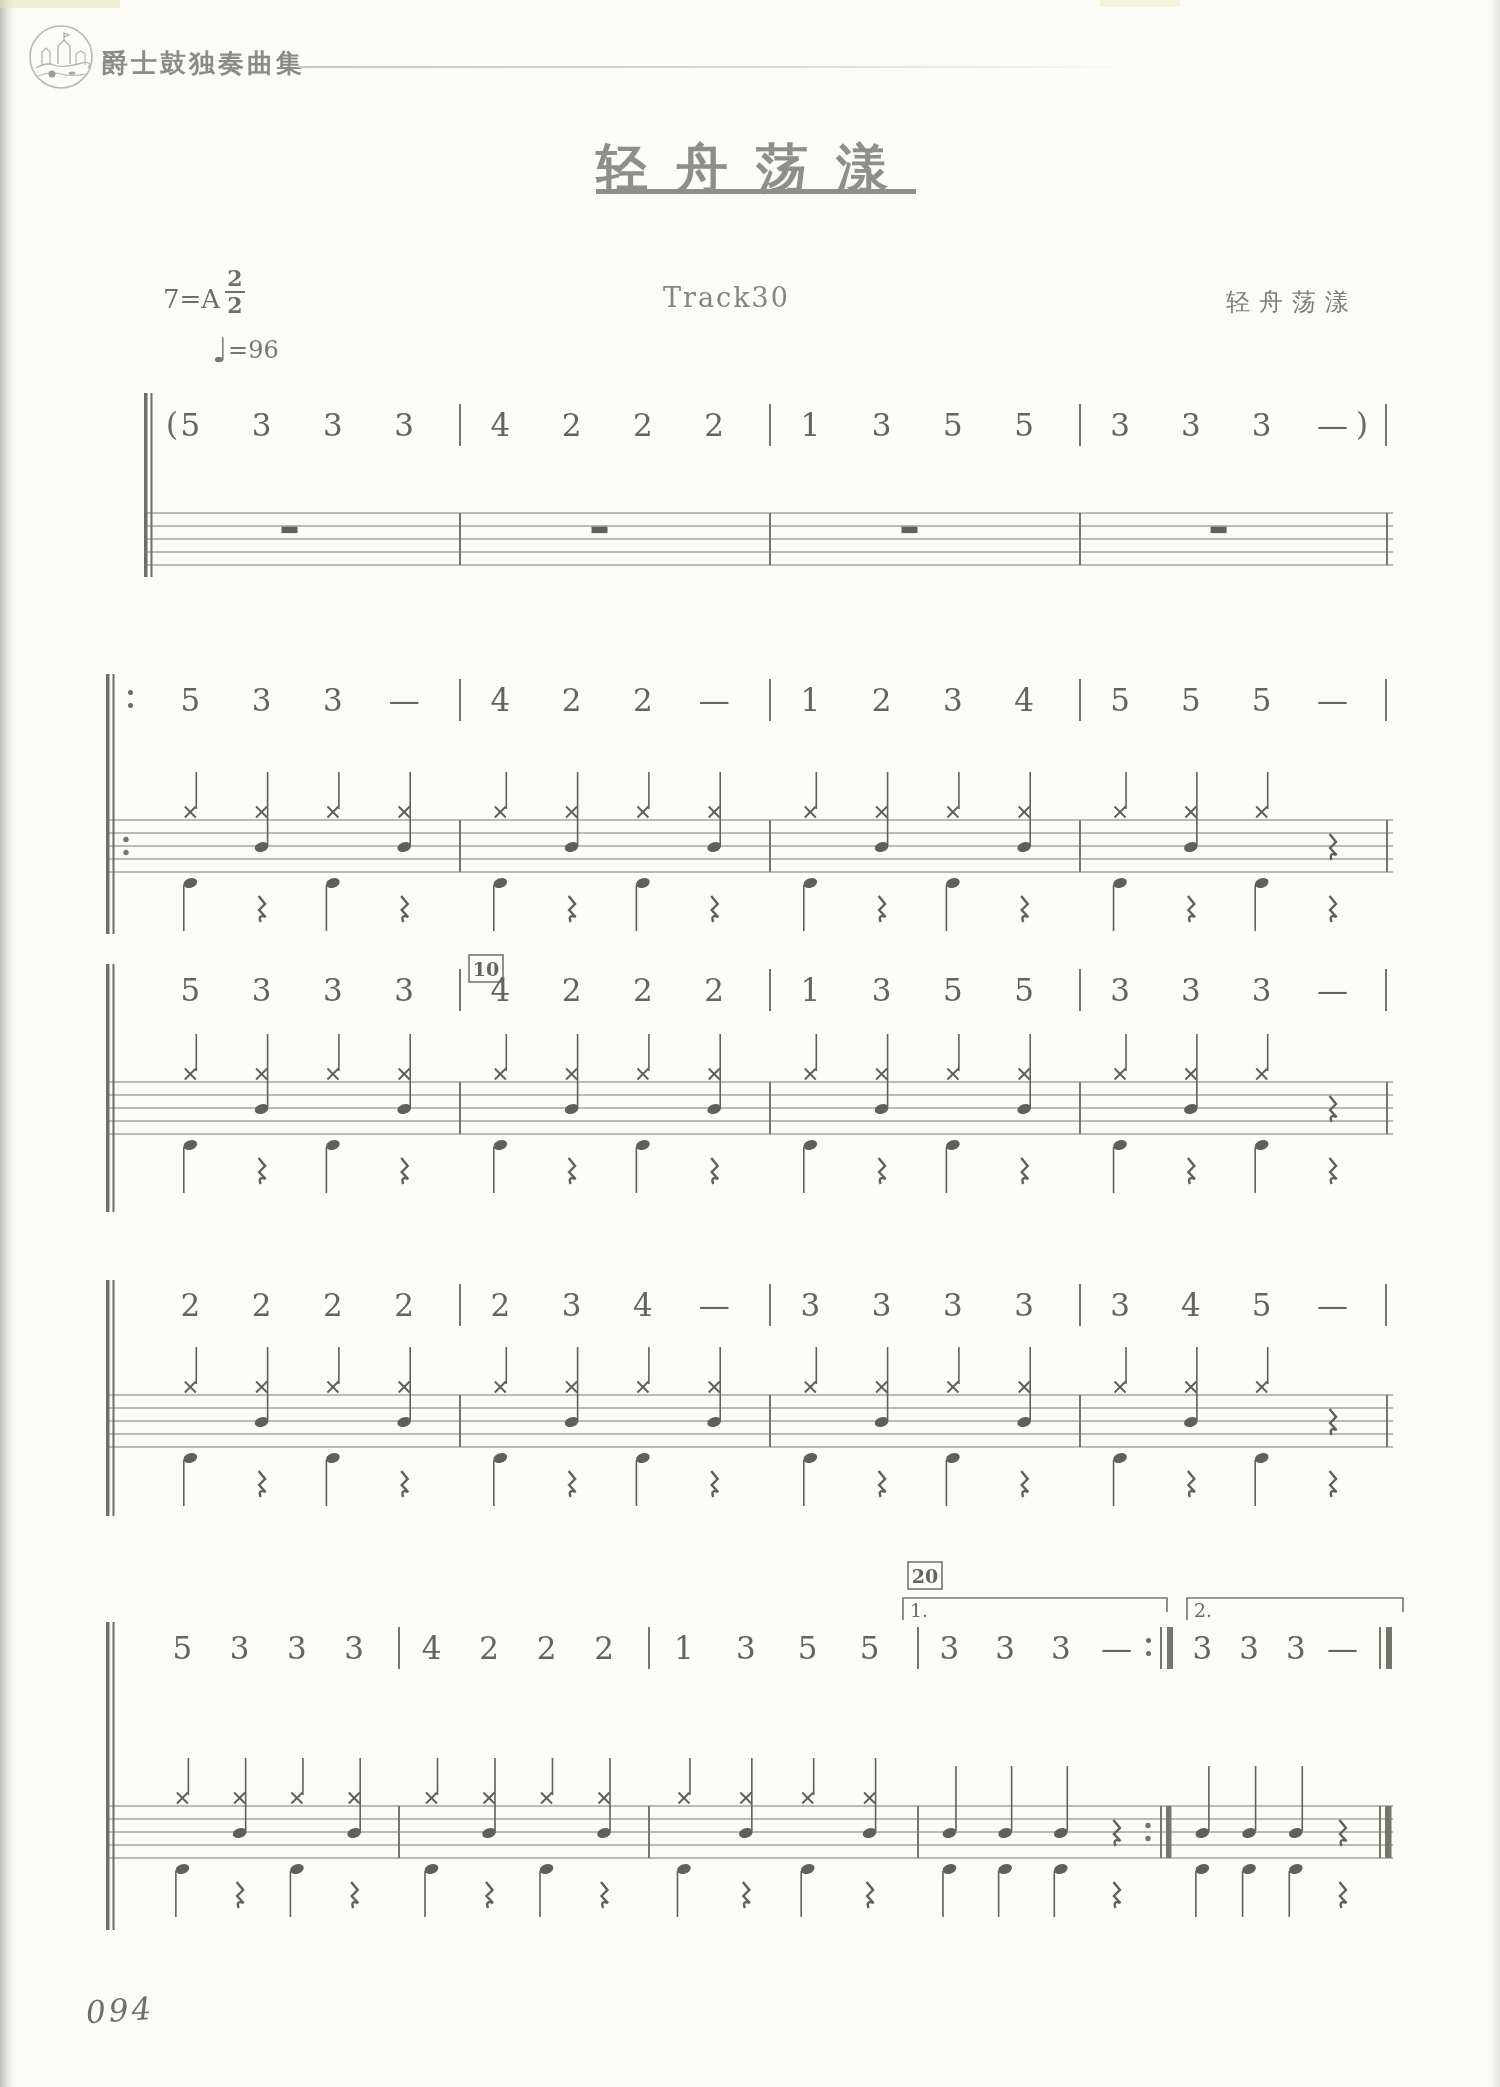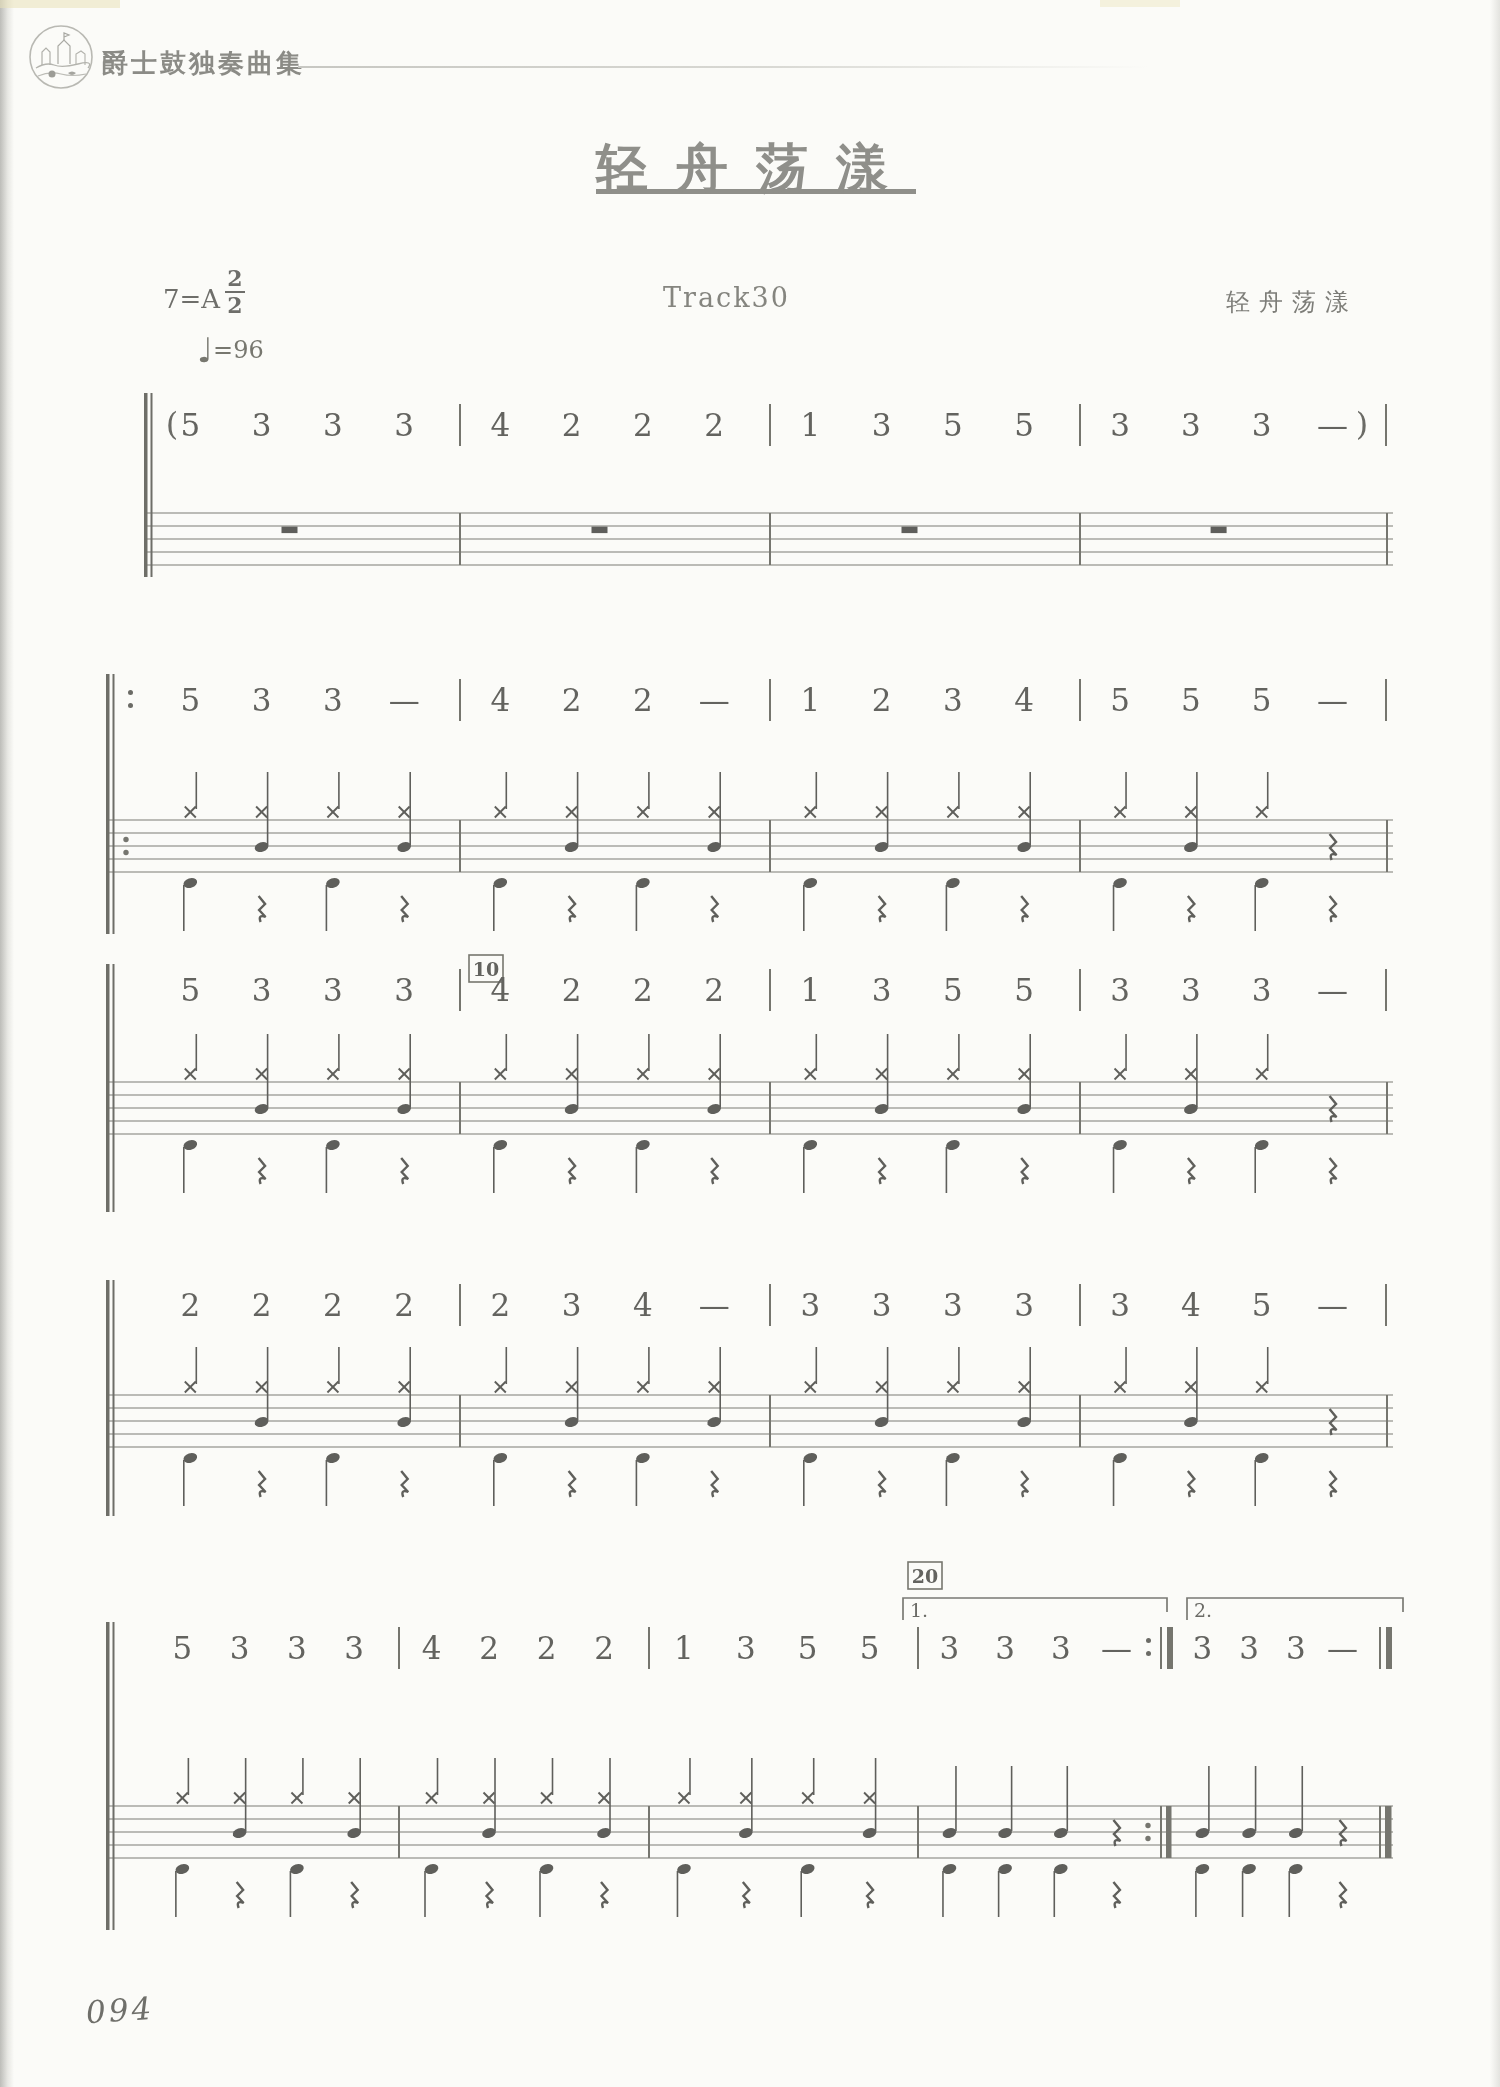--- a/index.html
+++ b/index.html
@@ -22,21 +22,21 @@
   .piece-title{position:absolute;left:596px;top:134px;font-size:52px;font-weight:bold;
      letter-spacing:28px;color:#8f8f8a;font-family:"DejaVu Serif","Liberation Serif",serif;white-space:nowrap;text-decoration:underline;}
   
   .key-sig{position:absolute;left:163px;top:284px;font-size:26px;color:#6e6e6a;}
   .timesig{position:absolute;left:222px;top:267px;width:26px;text-align:center;font-size:22px;
      font-weight:bold;color:#6e6e6a;line-height:1.05;}
   .timesig .ts-bar{width:20px;height:2px;background:#6e6e6a;margin:1px auto;}
   .track{position:absolute;left:663px;top:282px;font-size:27px;letter-spacing:2px;color:#85857f;}
   .source{position:absolute;left:1226px;top:286px;font-family:"DejaVu Sans","Liberation Sans",sans-serif;
      font-size:24px;letter-spacing:9px;color:#7d7d78;}
-  .tempo{position:absolute;left:197px;top:330px;font-size:24px;color:#77776f;}
+  .tempo{position:absolute;left:212px;top:330px;font-size:24px;color:#77776f;}
   .tempo .note-glyph{font-size:34px;vertical-align:-4px;}
   
   .jnum{position:absolute;font-size:31px;line-height:1;color:#63635f;transform:translateX(-50%);white-space:nowrap;}
   .jsym{position:absolute;font-size:32px;line-height:1;color:#6b6b66;transform:translateX(-50%);}
   .jbar{position:absolute;width:2px;height:42px;background:#75756e;}
   .jbar.thick{width:6px;}
   .jdot{position:absolute;width:5px;height:5px;border-radius:50%;background:#6b6b66;}
   
   #music-svg{position:absolute;left:0;top:0;}
   

